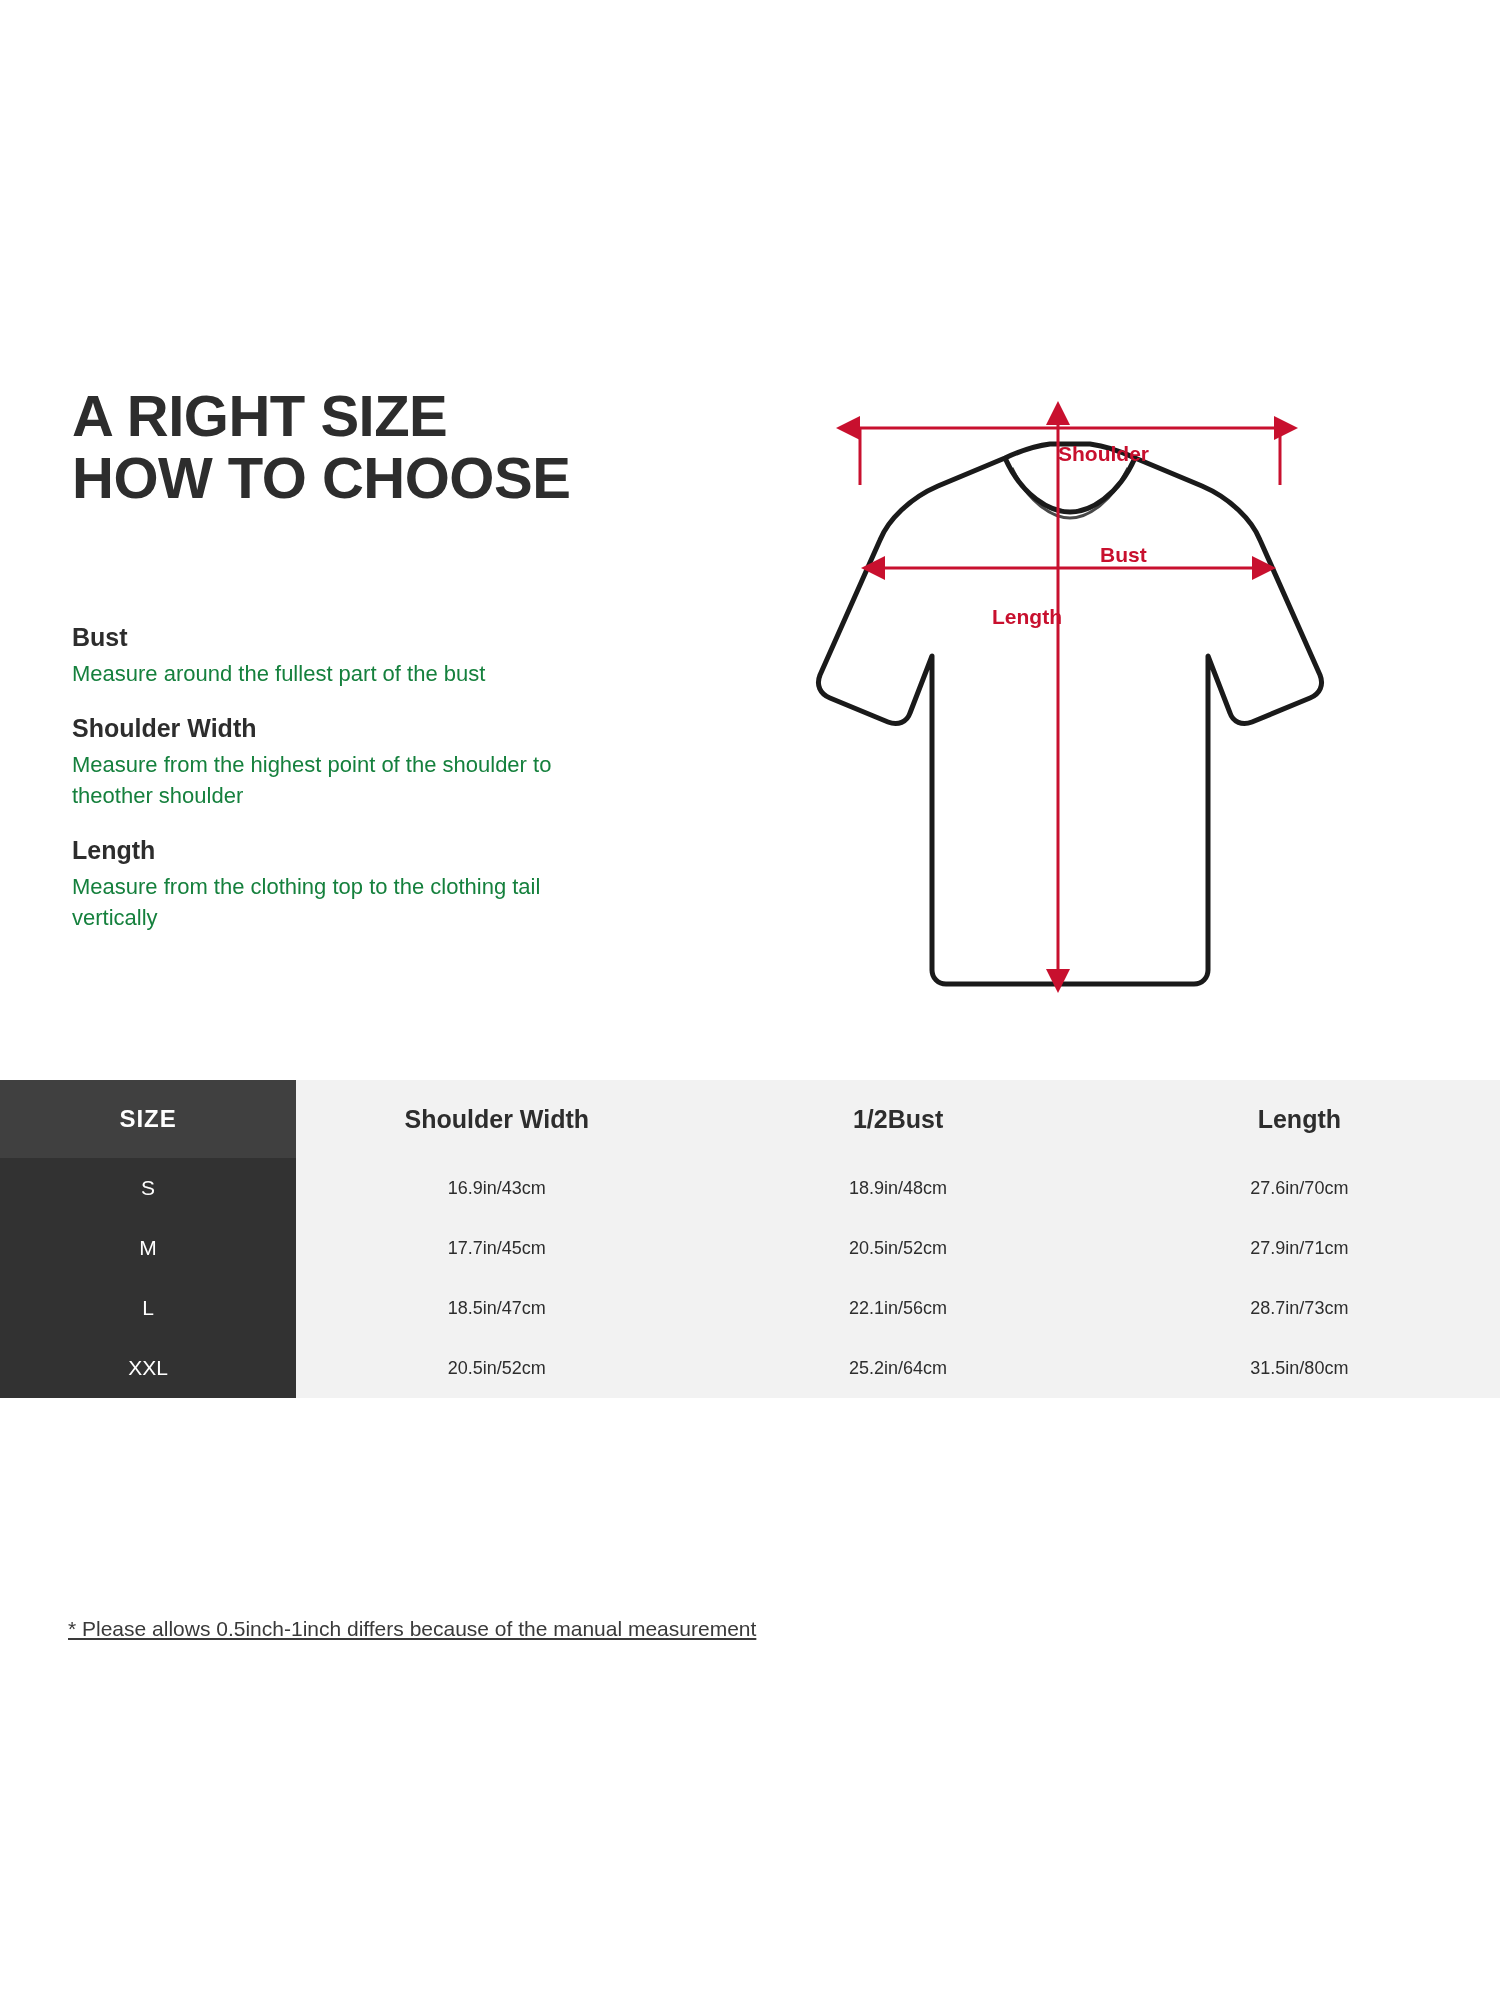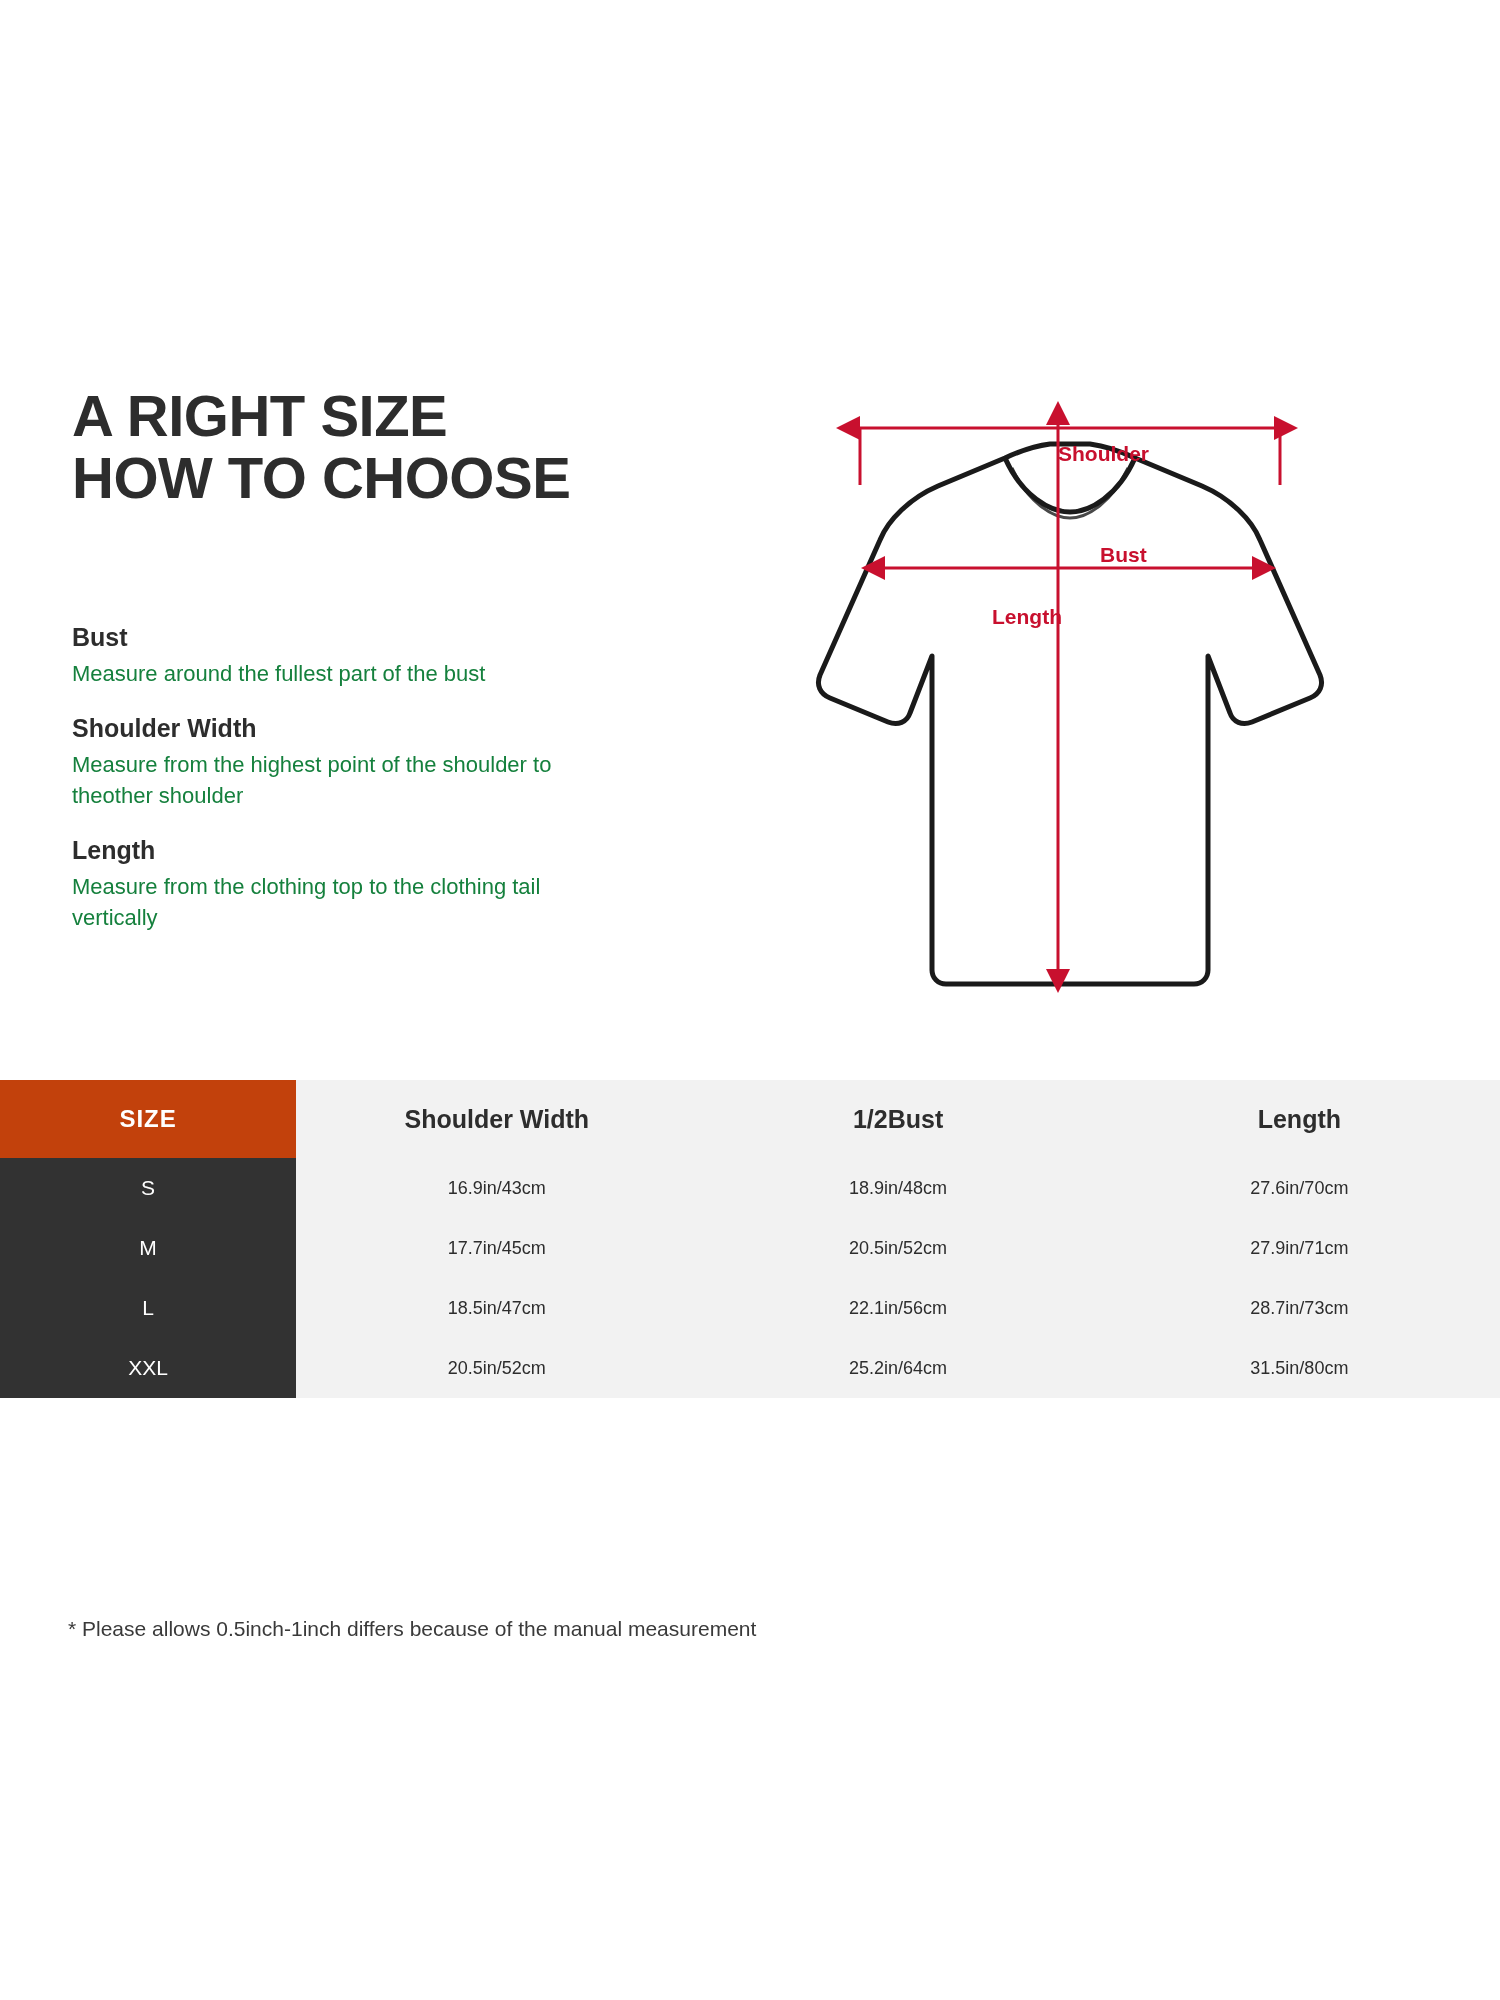--- a/index.html
+++ b/index.html
@@ -106,21 +106,21 @@
   table.size-table td {
     text-align: center;
     vertical-align: middle;
     padding: 0;
     border: none;
   }
   .col-size { width: 296px; }
   .col-data { width: 401px; }
 
   thead th.size-head {
-    background: #c2410c;
+    background: #404040;
     color: #ffffff;
     font-size: 24px;
     font-weight: bold;
     height: 78px;
     letter-spacing: 1px;
   }
   thead th.data-head {
     background: #f2f2f2;
     color: #2d2d2d;
     font-size: 25px;
@@ -141,20 +141,21 @@
   }
 
   
   .footnote {
     position: absolute;
     left: 68px;
     top: 1617px;
     font-size: 21px;
     color: #3a3a3a;
     white-space: nowrap;
+    text-decoration: underline;
   }
 </style>
 </head>
 <body>
 
 <div class="page">
 
   <div class="heading">
     <span class="line">A RIGHT SIZE</span>
     <span class="line">HOW TO CHOOSE</span>

